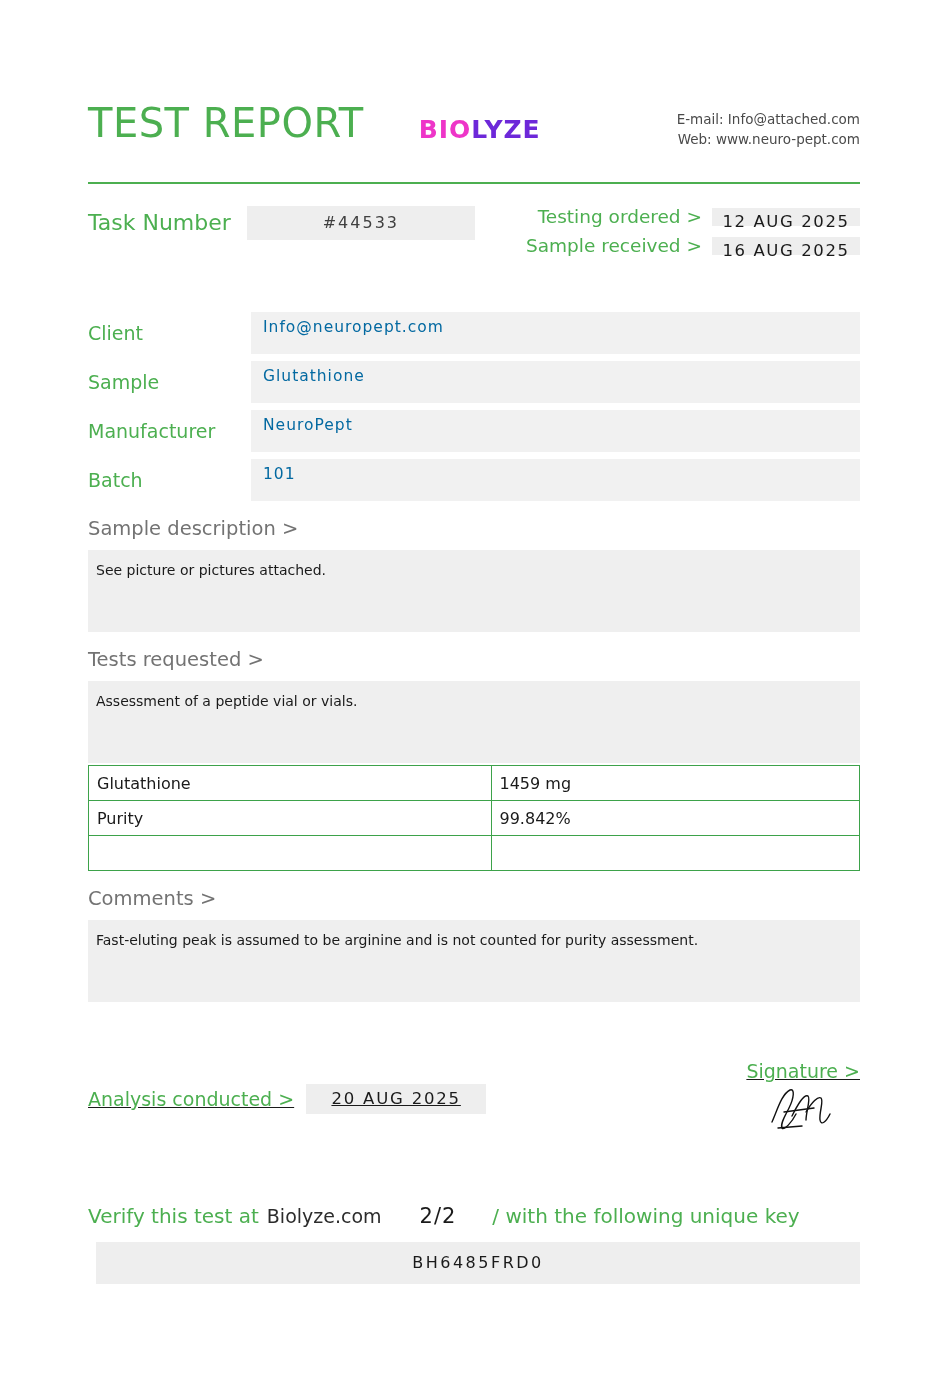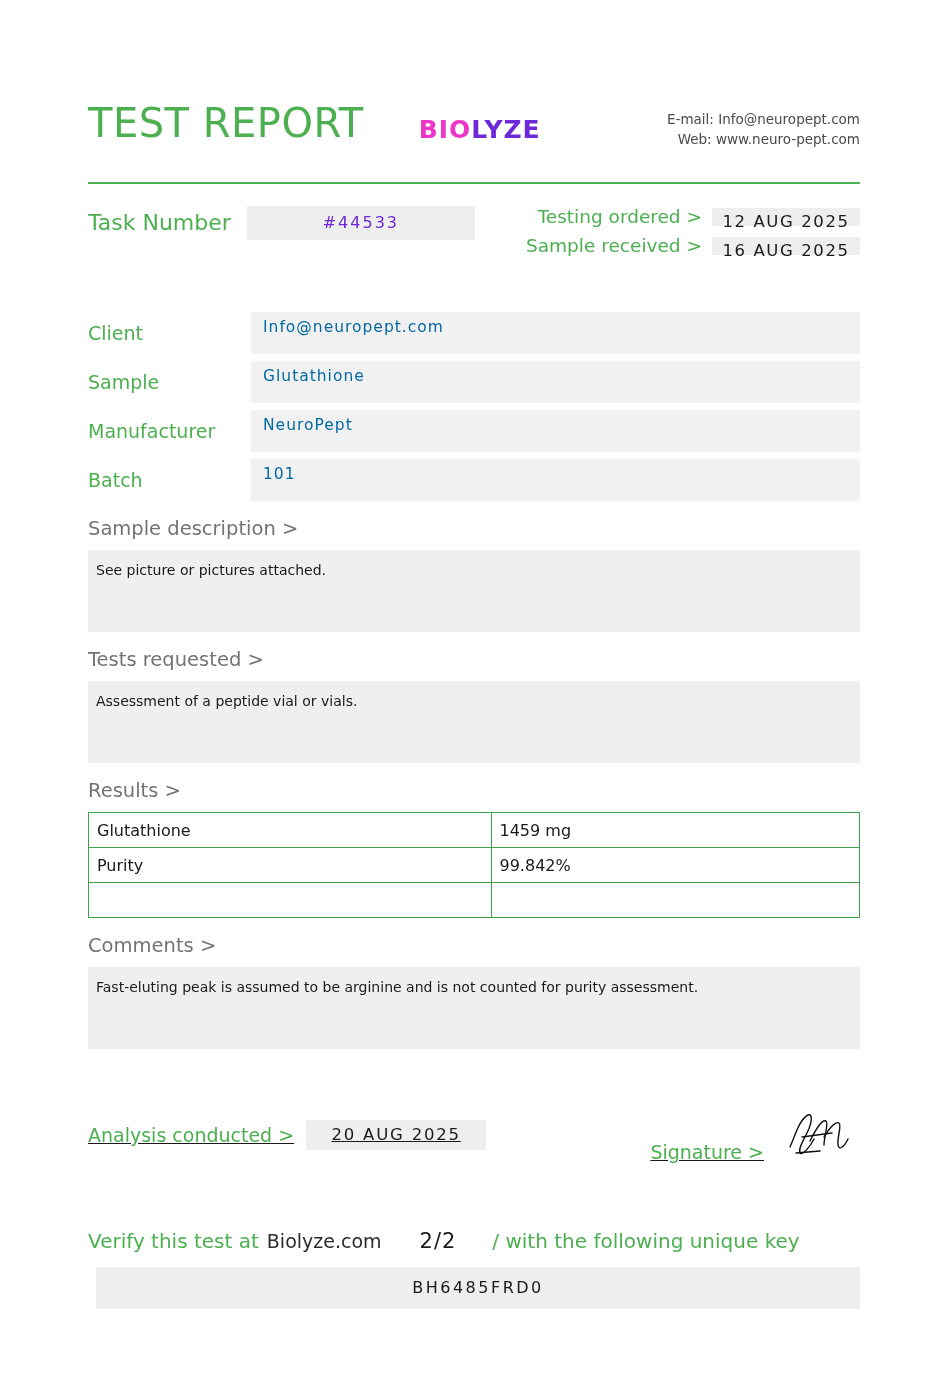--- a/index.html
+++ b/index.html
@@ -78,21 +78,21 @@
   }
   .task-value {
     margin-left: 16px;
     width: 228px;
     background: #eeeeee;
     height: 34px;
     line-height: 34px;
     text-align: center;
     font-size: 16px;
     letter-spacing: 2px;
-    color: #6d28d9;
+    color: #404040;
   }
   .dates {
     margin-left: auto;
     text-align: right;
   }
   .date-line {
     display: flex;
     justify-content: flex-end;
     align-items: center;
     margin-bottom: 8px;
@@ -196,21 +196,22 @@
     min-width: 180px;
     text-align: center;
     font-size: 16.5px;
     letter-spacing: 1.8px;
     padding: 0 0;
     box-sizing: border-box;
   }
   .sig-right {
     margin-left: auto;
     display: flex;
-    align-items: flex-end;
+    align-items: flex-start;
+    flex-direction: column;
   }
   .signature-mark {
     margin-left: 16px;
     width: 80px;
     height: 56px;
   }
 
   
   .verify-row {
     display: flex;
@@ -257,21 +258,21 @@
 <body>
 
 <div class="page">
 
   <div class="header">
     <div class="report-title">TEST REPORT</div>
     <div class="brand">
       <span class="bio">BIO</span><span class="lyze">LYZE</span>
     </div>
     <div class="contact">
-      <div>E-mail: Info@neuropept.com</div>
+      <div>E-mail: Info@attached.com</div>
       <div>Web: www.neuro-pept.com</div>
     </div>
   </div>
   <div class="rule"></div>
 
   <div class="task-row">
     <div class="task-label">Task Number</div>
     <div class="task-value">#44533</div>
     <div class="dates">
       <div class="date-line">
@@ -307,21 +308,20 @@
   <div class="section-head">Sample description &gt;</div>
   <div class="section-box box-tall">
     <span>See picture or pictures attached.</span>
   </div>
 
   <div class="section-head">Tests requested &gt;</div>
   <div class="section-box box-tall">
     <span>Assessment of a peptide vial or vials.</span>
   </div>
 
-  <div class="section-head">Results &gt;</div>
   <table class="results-table">
     <tbody>
         <tr>
       <td class="col-a">Glutathione</td>
       <td>1459 mg</td>
     </tr>
     <tr>
       <td class="col-a">Purity</td>
       <td>99.842%</td>
     </tr>

